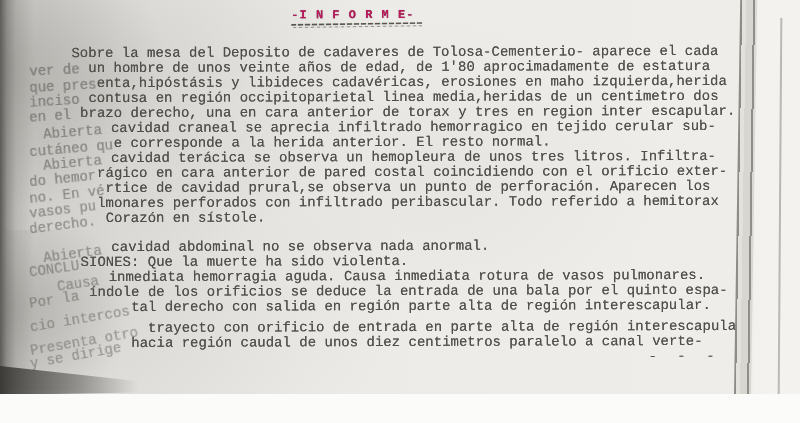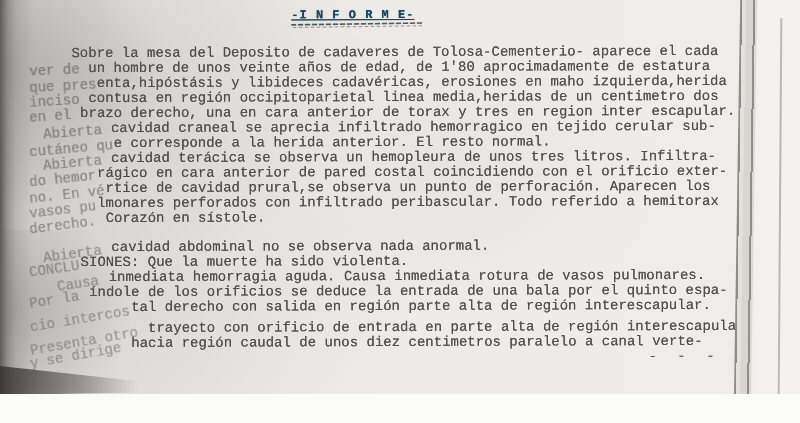--- a/index.html
+++ b/index.html
@@ -65,24 +65,23 @@
   .right-margin{
     position:absolute;left:754px;top:0;width:46px;height:397px;
     background:linear-gradient(90deg, rgba(242,241,238,0.9), #f3f2ef 40%);
     z-index:4;pointer-events:none;
   }
   
   .content{position:absolute;inset:0;z-index:3;color:#43413d;}
   .title-wrap{position:absolute;left:292px;top:8px;}
   .title{
     font-size:12px;letter-spacing:1px;font-weight:bold;
-    color:#0c4a6e;
+    color:#be185d;
     text-shadow:0 0 0.7px rgba(60,58,52,0.85);
     white-space:nowrap;
-    text-decoration:underline;
   }
   .title-underline{
     margin-top:1px;width:131px;height:4px;
     transform:rotate(-0.6deg);
     background:
       repeating-linear-gradient(90deg, rgba(72,70,64,0.9) 0 5px, rgba(72,70,64,0.15) 5px 7px),
       repeating-linear-gradient(90deg, rgba(72,70,64,0.55) 0 3px, rgba(72,70,64,0.1) 3px 6px);
     background-size:100% 1.6px, 100% 1.2px;
     background-position:0 0, 2px 2.6px;
     background-repeat:no-repeat;

